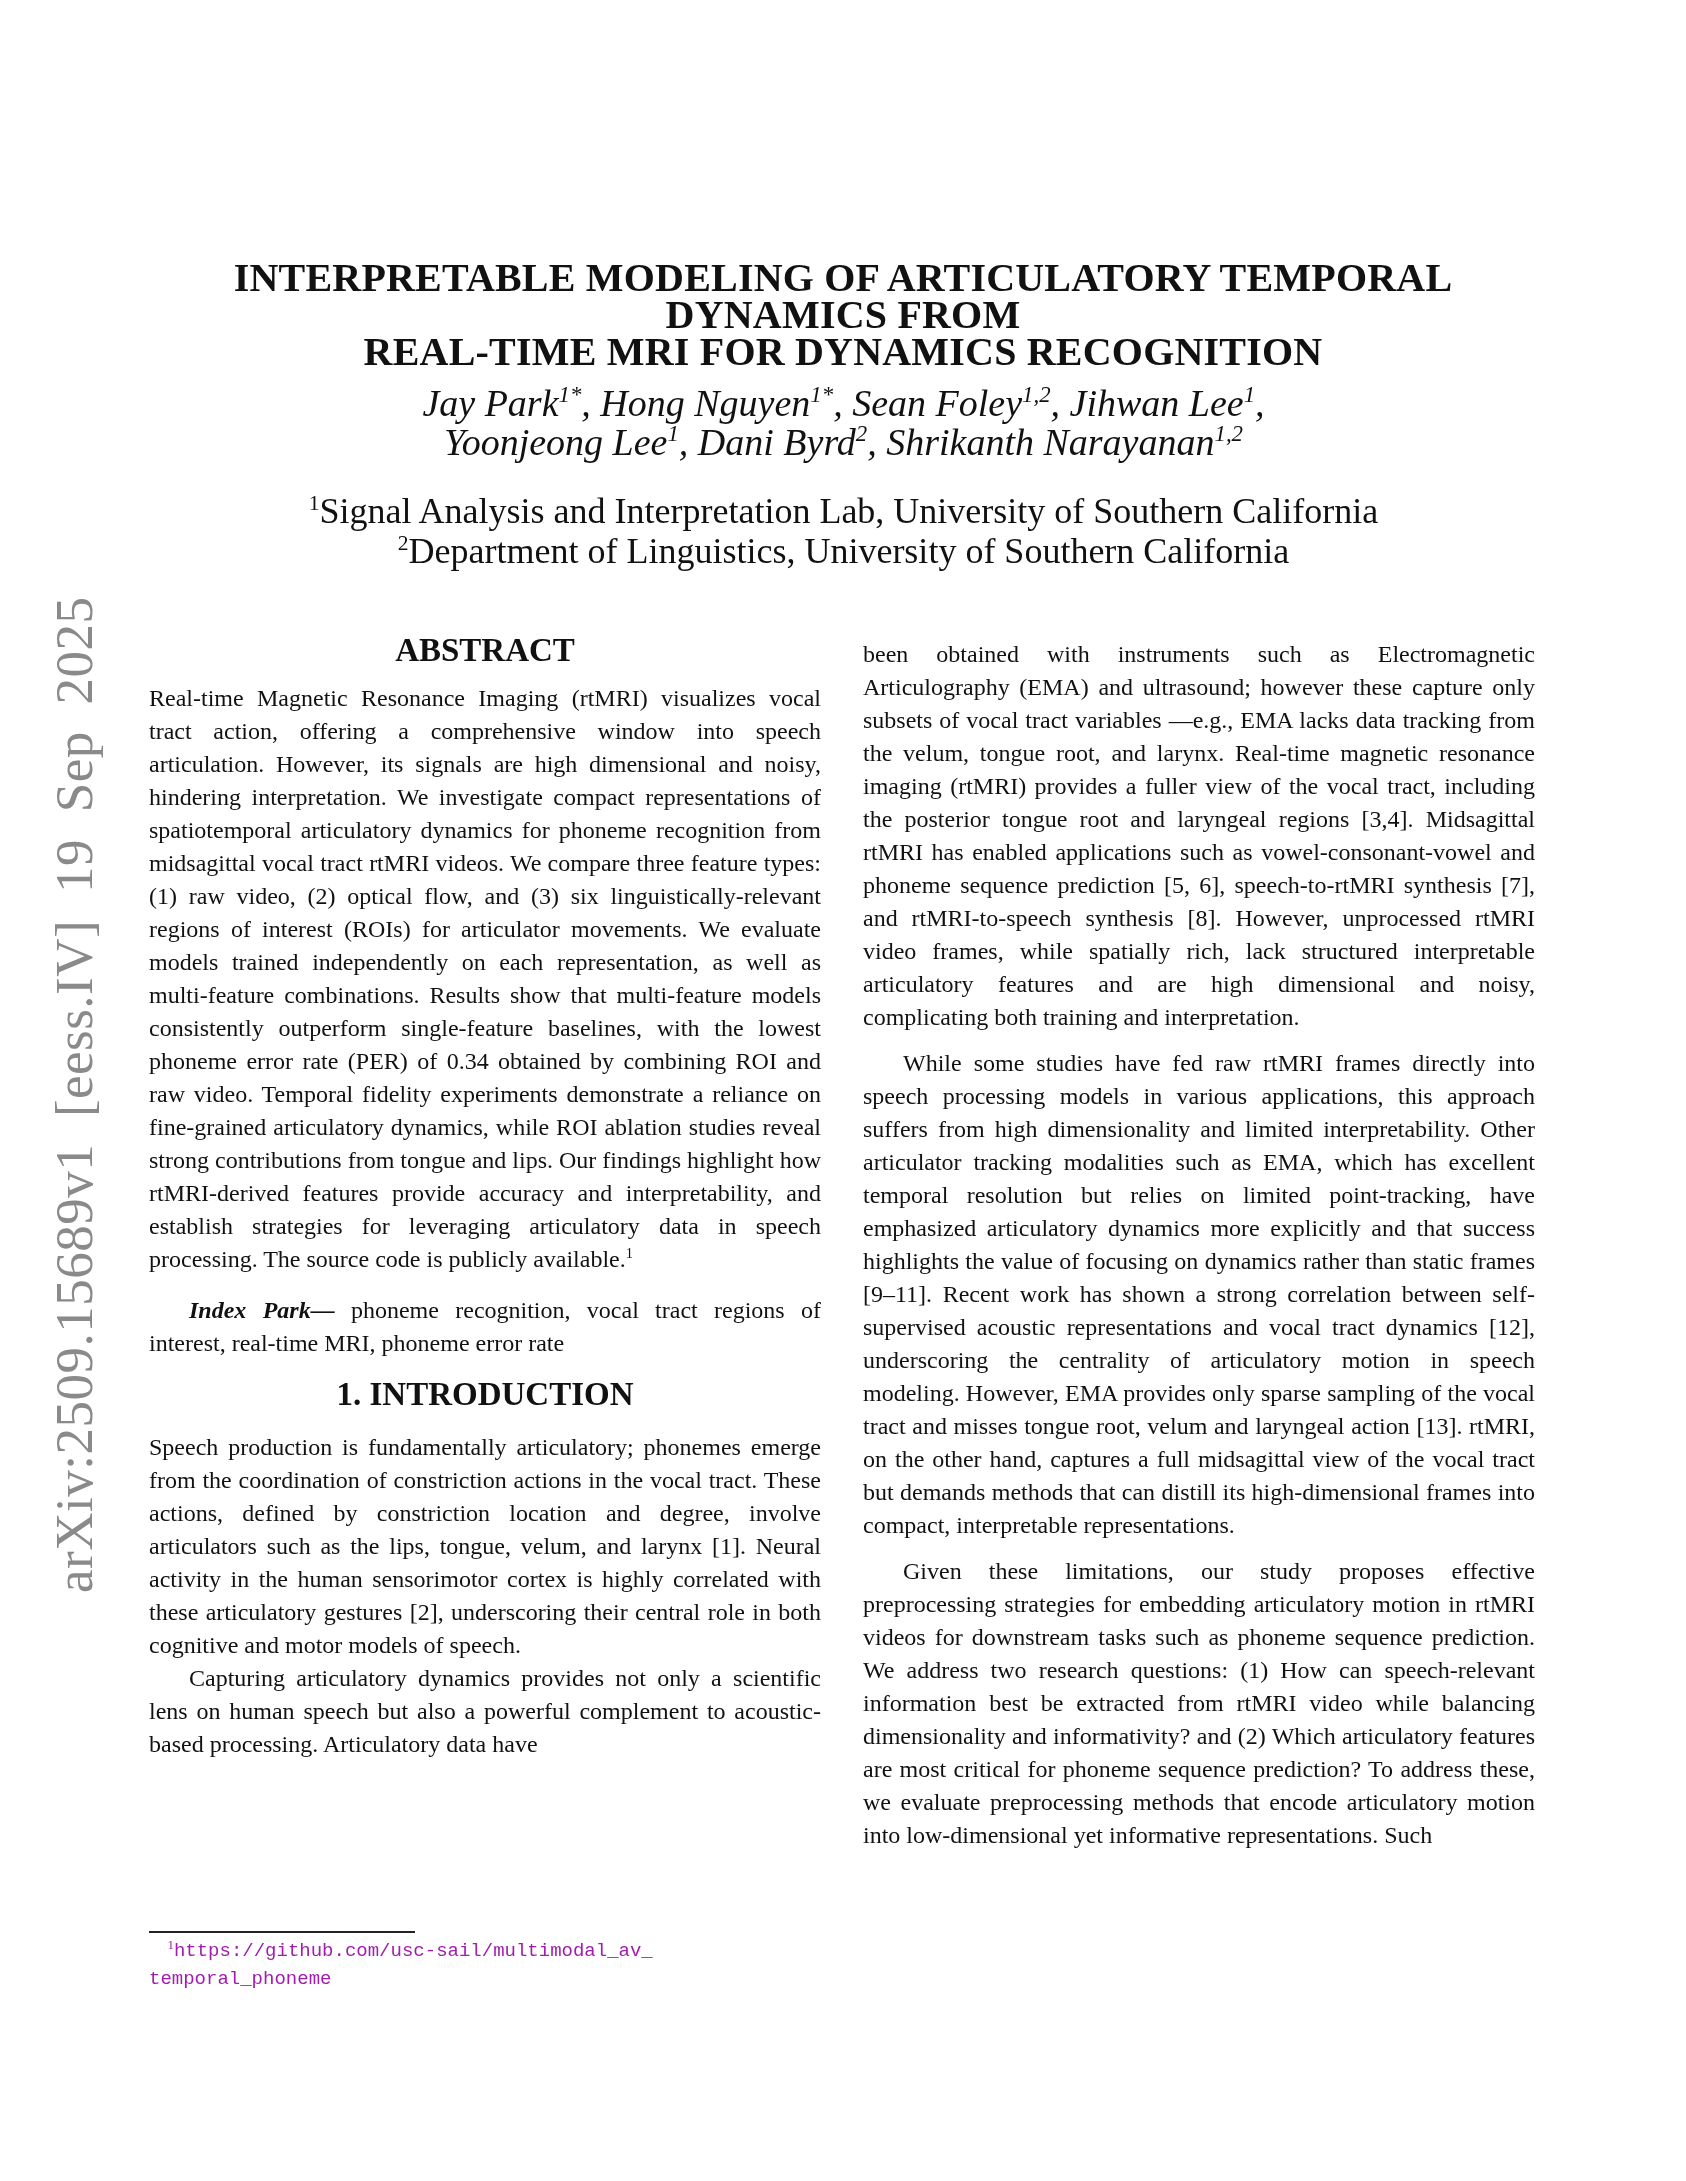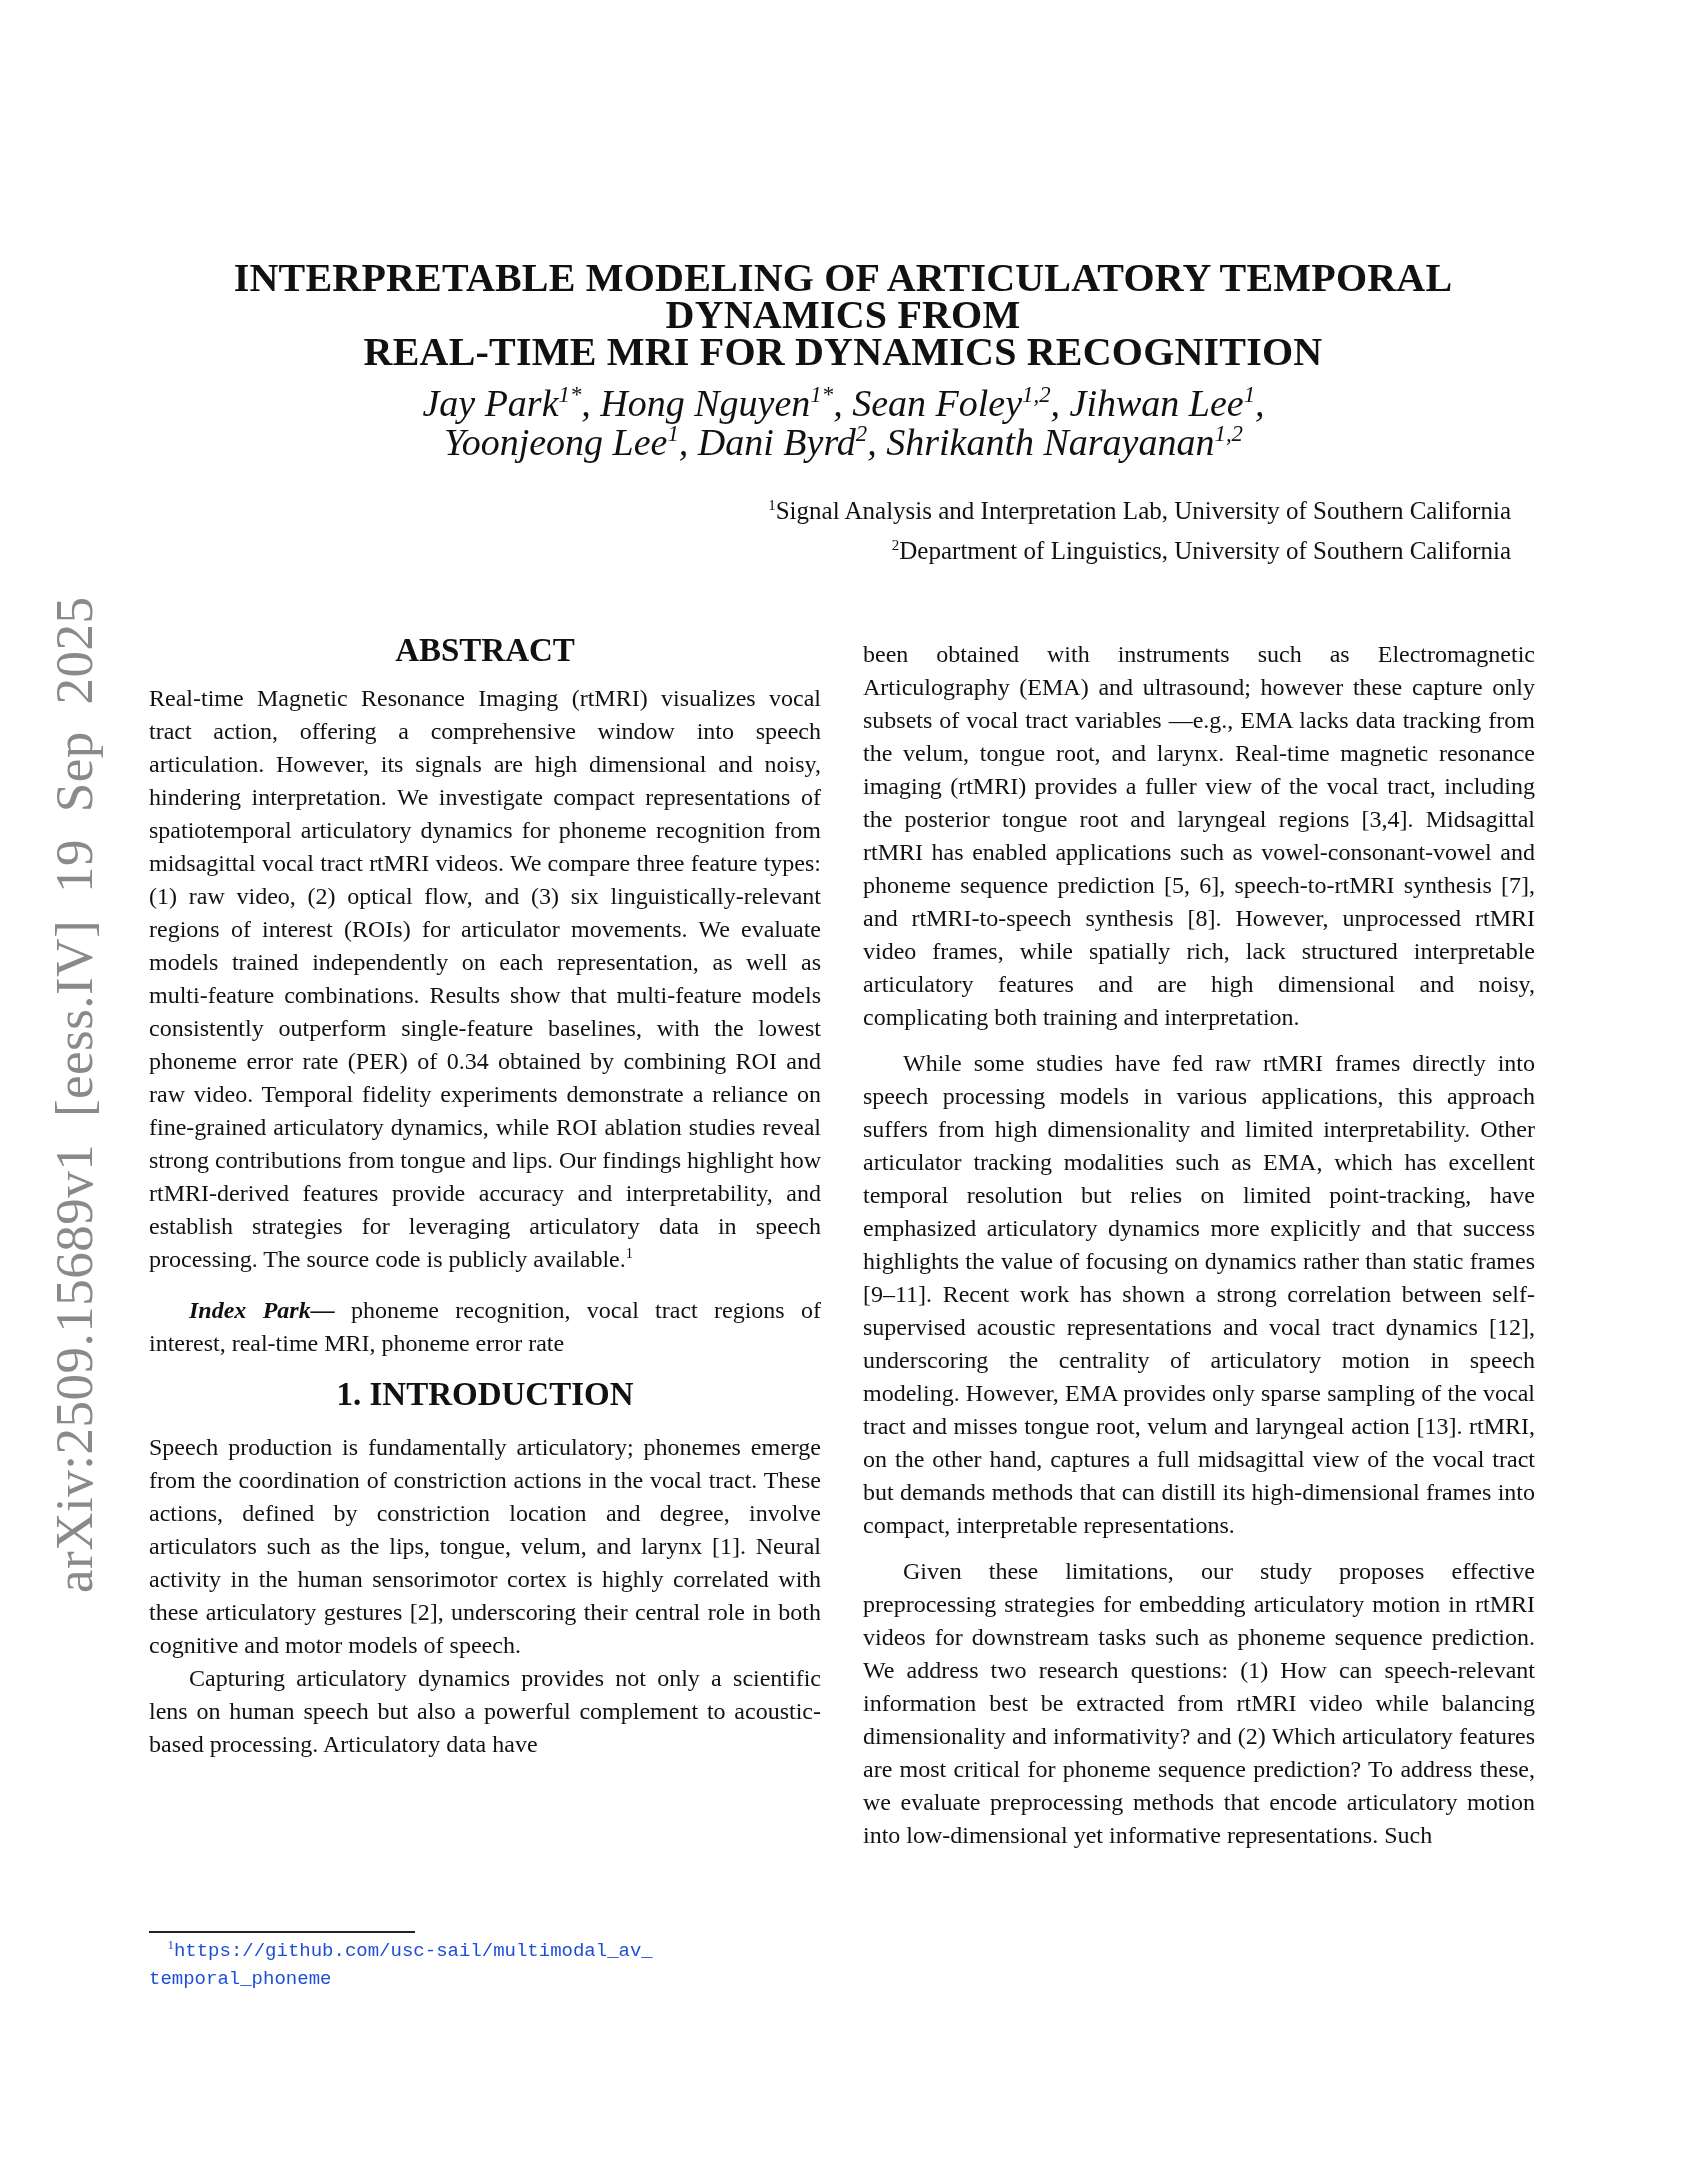--- a/index.html
+++ b/index.html
@@ -1,36 +1,36 @@
 <!DOCTYPE html>
 <html style="font-size:14.7px"><head>
 <meta charset="utf-8">
 <style>
   html, body { margin: 0; padding: 0; background: #ffffff; }
   body { width: 1686px; height: 2182px; position: relative; overflow: hidden; font-family: "Liberation Serif", "DejaVu Serif", serif; color: #111; }
   .title { position: absolute; left: 147px; width: 1392px; top: 259px; text-align: center; font-weight: bold; font-size: 40px; line-height: 37px; letter-spacing: 0.2px; }
   .authors { position: absolute; left: 239px; width: 1209px; top: 384px; text-align: center; font-style: italic; font-size: 38px; line-height: 39px; }
-  .affils { position: absolute; left: 192px; width: 1319px; top: 491px; text-align: right; font-size: 25px; line-height: 40px; }
+  .affils { position: absolute; left: 184px; width: 1319px; top: 491px; text-align: center; font-size: 36px; line-height: 40px; }
   sup { font-size: 60%; line-height: 0; vertical-align: super; }
   .affils sup { font-style: normal; }
   .stamp { position: absolute; left: 44px; top: 1593px; transform-origin: 0 0; transform: rotate(-90deg); font-size: 53px; color: #8a8a8a; white-space: nowrap; letter-spacing: 0.5px; word-spacing: 13px; }
   .col { position: absolute; width: 672px; font-size: 24px; line-height: 33px; text-align: justify; hyphens: none; }
   .col-left { left: 149px; top: 634px; }
   .col-right { left: 863px; top: 638px; width: 672px; }
   .heading { text-align: center; font-weight: bold; font-size: 33px; line-height: 33px; margin: 0; }
   .heading.abstract { margin-bottom: 14.7px; }
   .heading.section { margin-top: 18px; margin-bottom: 20px; }
   p { margin: 0; }
   p.indent { text-indent: 40px; }
   p + p { margin-top: 0; }
   .para-gap { margin-top: 13px !important; }
   .index-terms { margin-top: 18.4px; text-indent: 40px; }
   .index-label { font-style: italic; font-weight: bold; }
   .footnote-rule { position: absolute; left: 149px; top: 1931px; width: 266px; height: 1.8px; background: #222; }
-  .footnote { position: absolute; left: 149px; top: 1938px; width: 680px; font-family: "Liberation Mono", "DejaVu Sans Mono", monospace; font-size: 19px; line-height: 27.5px; color: #1d4ed8; }
+  .footnote { position: absolute; left: 149px; top: 1938px; width: 680px; font-family: "Liberation Mono", "DejaVu Sans Mono", monospace; font-size: 19px; line-height: 27.5px; color: #a21caf; }
   .footnote sup { font-family: "Liberation Serif", serif; font-size: 13px; padding-left: 18.4px; }
 </style>
 </head>
 <body>
 
 <div class="stamp">arXiv:2509.15689v1  [eess.IV]  19 Sep 2025</div>
 
 <div class="title">
   <div>INTERPRETABLE MODELING OF ARTICULATORY TEMPORAL DYNAMICS FROM</div>
   <div>REAL-TIME MRI FOR DYNAMICS RECOGNITION</div>

